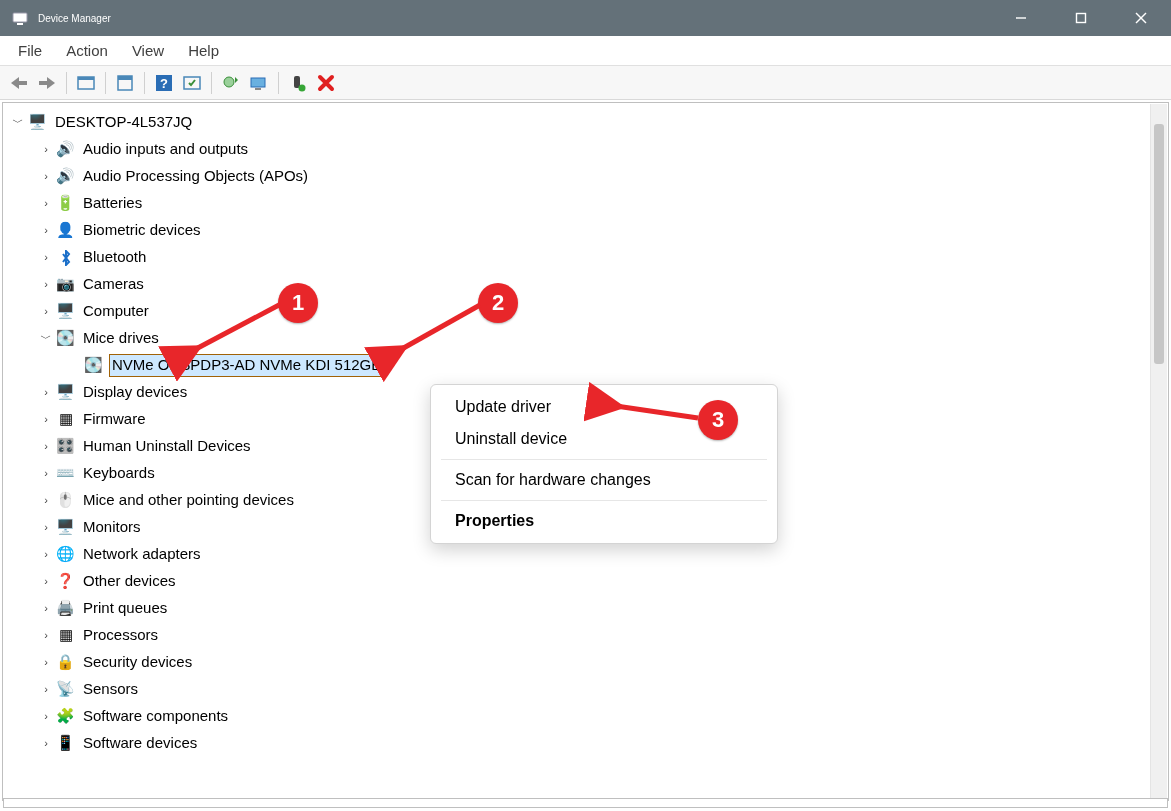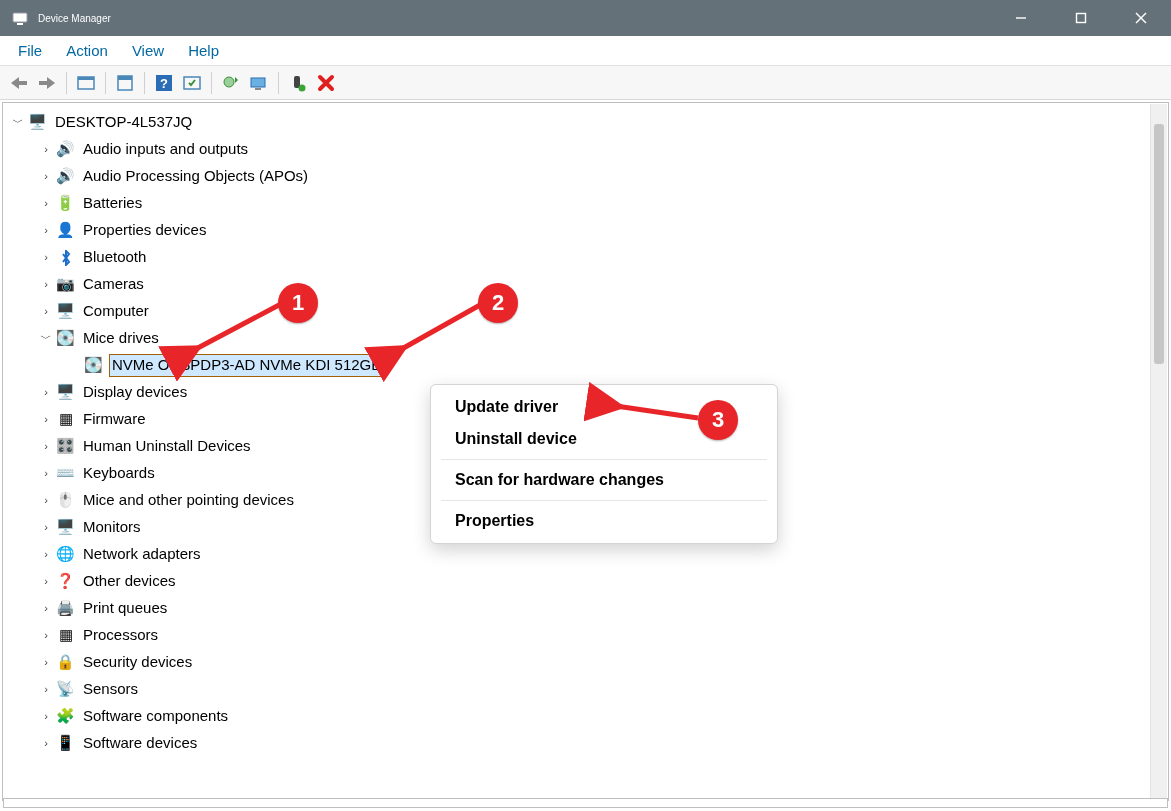--- a/index.html
+++ b/index.html
@@ -7,21 +7,21 @@
 
   
   .titlebar { height: 36px; background: #647179; color: #fff; display: flex; align-items: center; }
   .titlebar .app-icon { width: 16px; height: 16px; margin: 0 10px 0 12px; display: inline-flex; align-items:center; justify-content:center; }
   .titlebar .title { font-size: 10px; flex: 1; }
   .win-controls { display: flex; height: 100%; }
   .win-btn { width: 60px; display: flex; align-items: center; justify-content: center; color: #fff; font-size: 14px; }
   .win-btn svg { stroke: #fff; }
 
   
-  .menubar { height: 30px; background: #fff; display: flex; align-items: center; padding: 0 6px; font-size: 15px; color: #0369a1; border-bottom: 1px solid #e0e0e0;}
+  .menubar { height: 30px; background: #fff; display: flex; align-items: center; padding: 0 6px; font-size: 15px; color: #404040; border-bottom: 1px solid #e0e0e0;}
   .menubar .menuitem { padding: 4px 12px; }
 
   
   .toolbar { height: 34px; background: #f7f7f7; display: flex; align-items: center; padding: 0 6px; border-bottom: 1px solid #d9d9d9; gap: 2px;}
   .tb-btn { width: 26px; height: 26px; display:flex; align-items:center; justify-content:center; }
   .tb-sep { width: 1px; height: 22px; background: #d0d0d0; margin: 0 4px; }
 
   
   .treewrap { position: relative; height: calc(811px - 36px - 30px - 34px - 12px); border: 1px solid #bfbfbf; margin: 2px; overflow: hidden;}
   .tree { padding: 6px 4px; font-size: 15px; color: #000; line-height: 1.35; }
@@ -33,21 +33,21 @@
   .indent2 { padding-left: 60px; }
   .row.selected  span.lbl { background: #cde8ff; border: 1px solid #a16207; padding: 0 2px;}
   .row .lbl { padding: 1px 2px; }
 
   
   .scrollbar { position:absolute; right:1px; top:1px; bottom:1px; width:17px; background:#f0f0f0; border-left:1px solid #e4e4e4;}
   .scrollbar::before{content:"";position:absolute;top:20px;left:3px;right:3px;height:240px;background:#c6c6c6;border-radius:3px;}
 
   
   .ctxmenu { position: absolute; left: 430px; top: 384px; width: 348px; background: #fff; border: 1px solid #d4d4d4; border-radius: 6px; box-shadow: 0 6px 18px rgba(0,0,0,.18); padding: 6px 0; font-size: 16px;}
-  .ctxitem { padding: 7px 24px; color:#000;font-weight:bold; }
+  .ctxitem { padding: 7px 24px; color:#000; }
   .ctxitem.bold { font-weight: 700; }
   .ctxsep { height: 1px; background: #e6e6e6; margin: 4px 10px; }
 
   
   .badge { position:absolute; width: 40px; height: 40px; border-radius: 50%; background: #e8262a; color:#fff; font-weight:700; font-size:22px; display:flex; align-items:center; justify-content:center; box-shadow: 0 1px 2px rgba(0,0,0,.3);}
   .arrow { position:absolute; }
   .arrow svg { overflow: visible; }
 
   .bottombar { position:absolute; bottom:3px; left:3px; right:3px; height:10px; border:1px solid #bfbfbf; background:#fff;}
 </style>
@@ -176,21 +176,21 @@
         <span class="lbl">Audio Processing Objects (APOs)</span>
       </div>
     <div class="row indent1">
         <span class="expander">›</span>
         <span class="icon">🔋</span>
         <span class="lbl">Batteries</span>
       </div>
     <div class="row indent1">
         <span class="expander">›</span>
         <span class="icon">👤</span>
-        <span class="lbl">Properties devices</span>
+        <span class="lbl">Biometric devices</span>
       </div>
     <div class="row indent1">
         <span class="expander">›</span>
         <span class="icon">
           <svg width="14" height="16" viewBox="0 0 14 16">
             <path d="M4 4 L10 12 L7 15 L7 1 L10 4 L4 12" fill="none" stroke="#1b6fc9" stroke-width="2"></path>
           </svg>
         </span>
         <span class="lbl">Bluetooth</span>
       </div>

